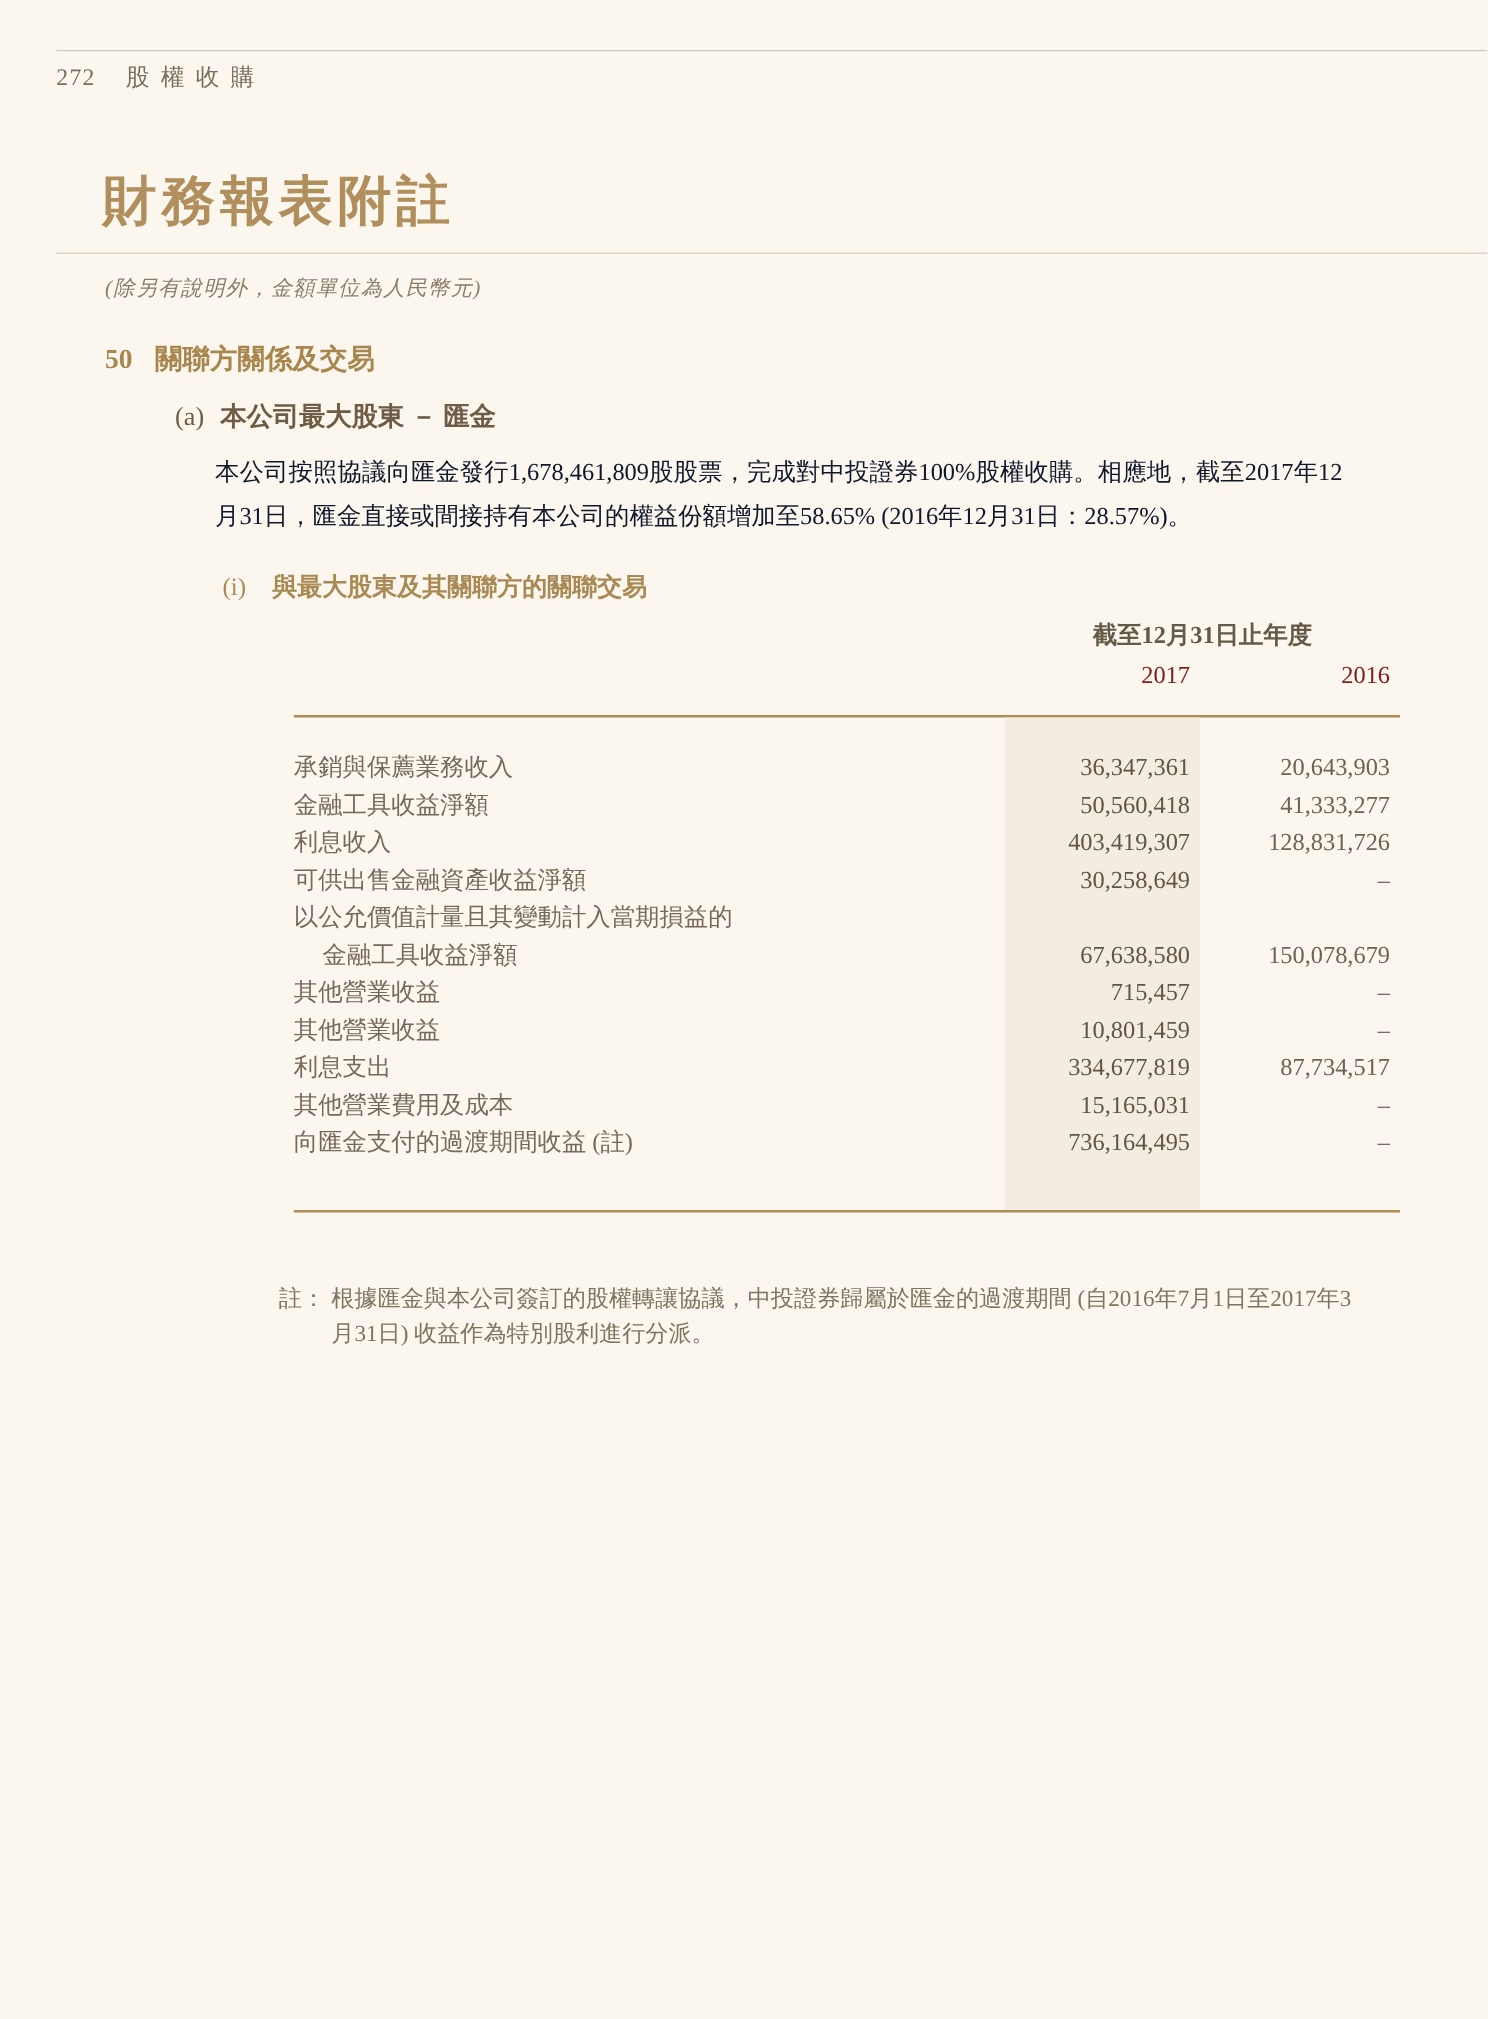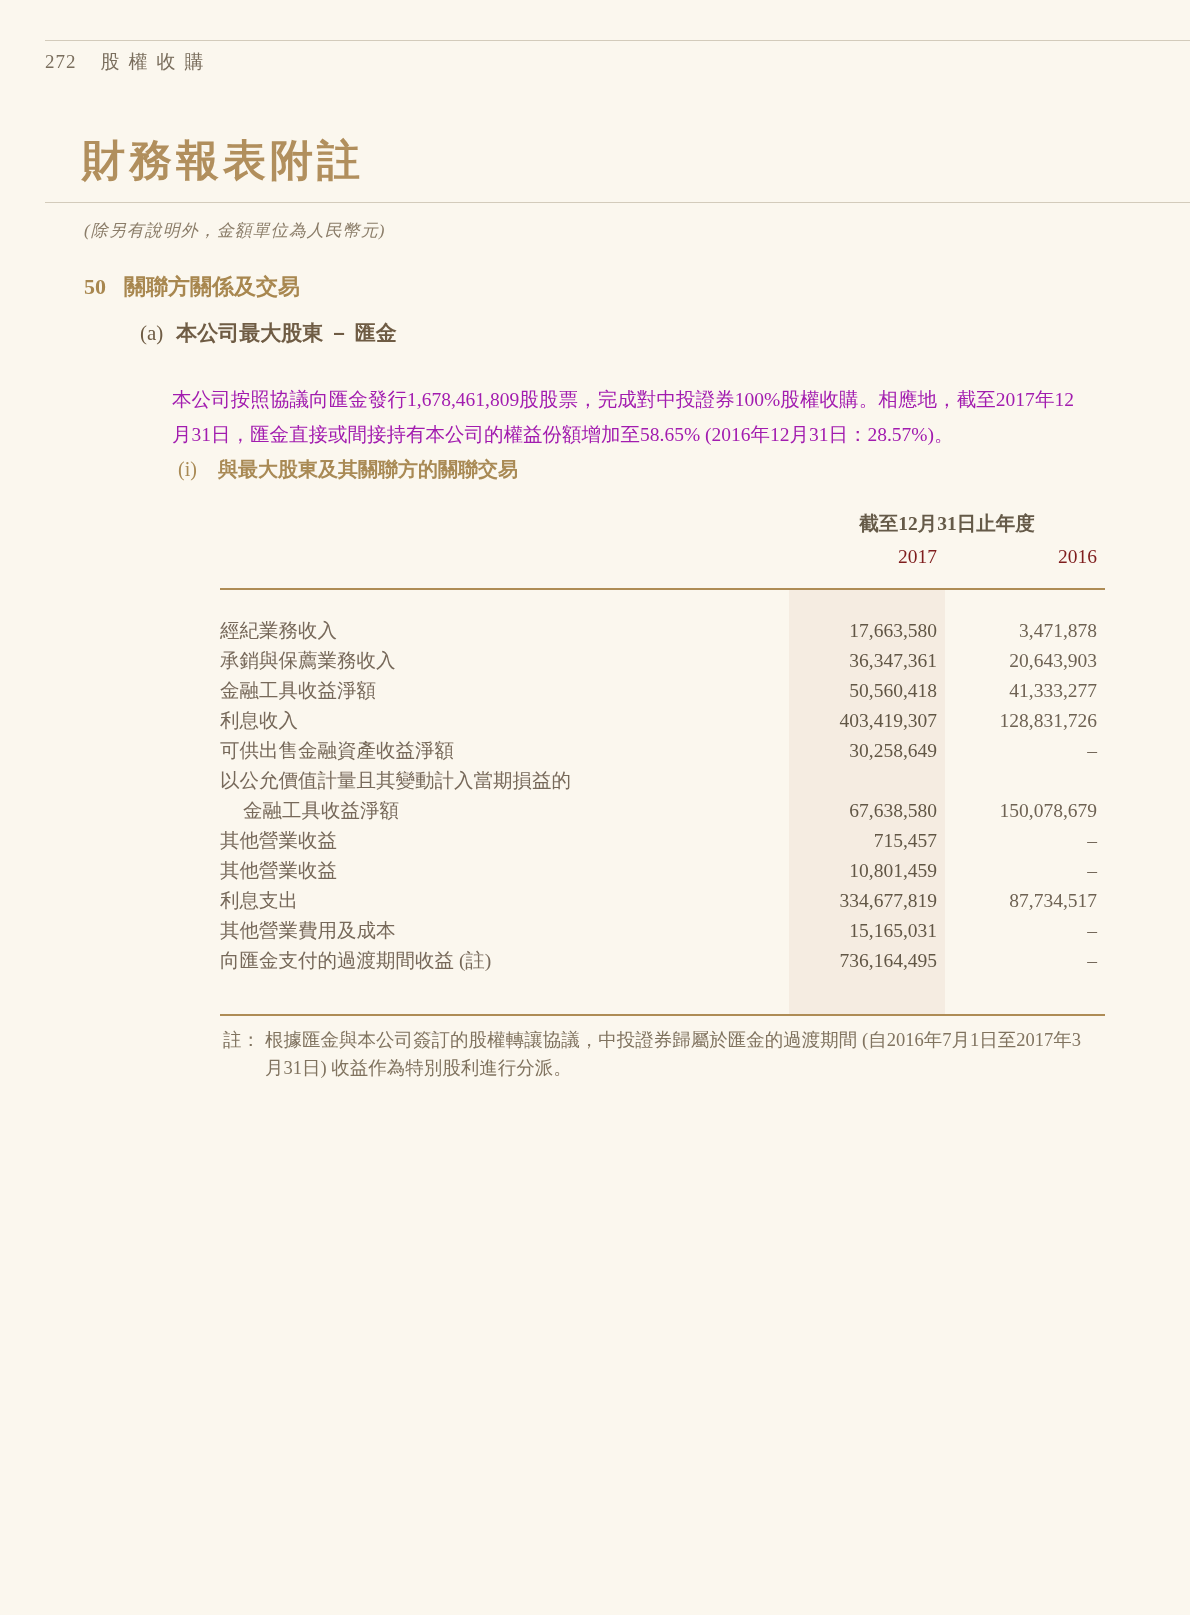--- a/index.html
+++ b/index.html
@@ -30,30 +30,30 @@
   }
 
   .sec50 { position:absolute; left:84px; top:272px; font-size:22px; font-weight:700; color:#A8874F; }
   .sec50 .sec-num { margin-right:18px; }
 
   .sub-a { position:absolute; left:140px; top:319px; font-size:21px; color:#6F5C44; }
   .sub-a .lbl { margin-right:13px; font-weight:400; }
   .sub-a .hd  { font-weight:700; }
 
   .paragraph {
-    position:absolute; left:172px; top:382px; width:902px;
-    font-size:19.5px; line-height:35px; text-align:justify; color:#a21caf;
+    position:absolute; left:172px; top:361px; width:902px;
+    font-size:19.5px; line-height:35px; text-align:justify; color:#0f172a;
   }
 
   .sub-i { position:absolute; left:178px; top:456px; font-size:20px; color:#A98A55; }
   .sub-i .lbl { margin-right:21px; font-weight:400; }
   .sub-i .hd  { font-weight:700; }
 
   
-  .fin-table { position:absolute; left:220px; top:494px; width:885px; font-size:19.5px; color:#77695A;margin-top:16px; }
+  .fin-table { position:absolute; left:235px; top:494px; width:885px; font-size:19.5px; color:#77695A; }
 
   .period-row { display:flex; height:24px; }
   .period-spacer { width:569px; }
   .period-label { width:316px; text-align:center; font-weight:700; color:#655A48; }
 
   .years-row { display:flex; height:34px; align-items:flex-end; color:#7f1d1d; }
   .years-row .c-label { width:569px; }
 
   .c-label { width:569px; display:flex; align-items:center; }
   .c-2017  { width:156px; text-align:right; padding-right:8px; }
@@ -124,25 +124,20 @@
 
     <div class="rule-gold"></div>
 
     <div id="table-body">
       <div class="t-row spacer-top">
         <div class="c-label"></div>
         <div class="c-2017"></div>
         <div class="c-2016"></div>
       </div>
 
-      <div class="t-row">
-    <div class="c-label">經紀業務收入</div>
-    <div class="c-2017">17,663,580</div>
-    <div class="c-2016">3,471,878</div>
-  </div>
         <div class="t-row">
     <div class="c-label">承銷與保薦業務收入</div>
     <div class="c-2017">36,347,361</div>
     <div class="c-2016">20,643,903</div>
   </div>
         <div class="t-row">
     <div class="c-label">金融工具收益淨額</div>
     <div class="c-2017">50,560,418</div>
     <div class="c-2016">41,333,277</div>
   </div>

